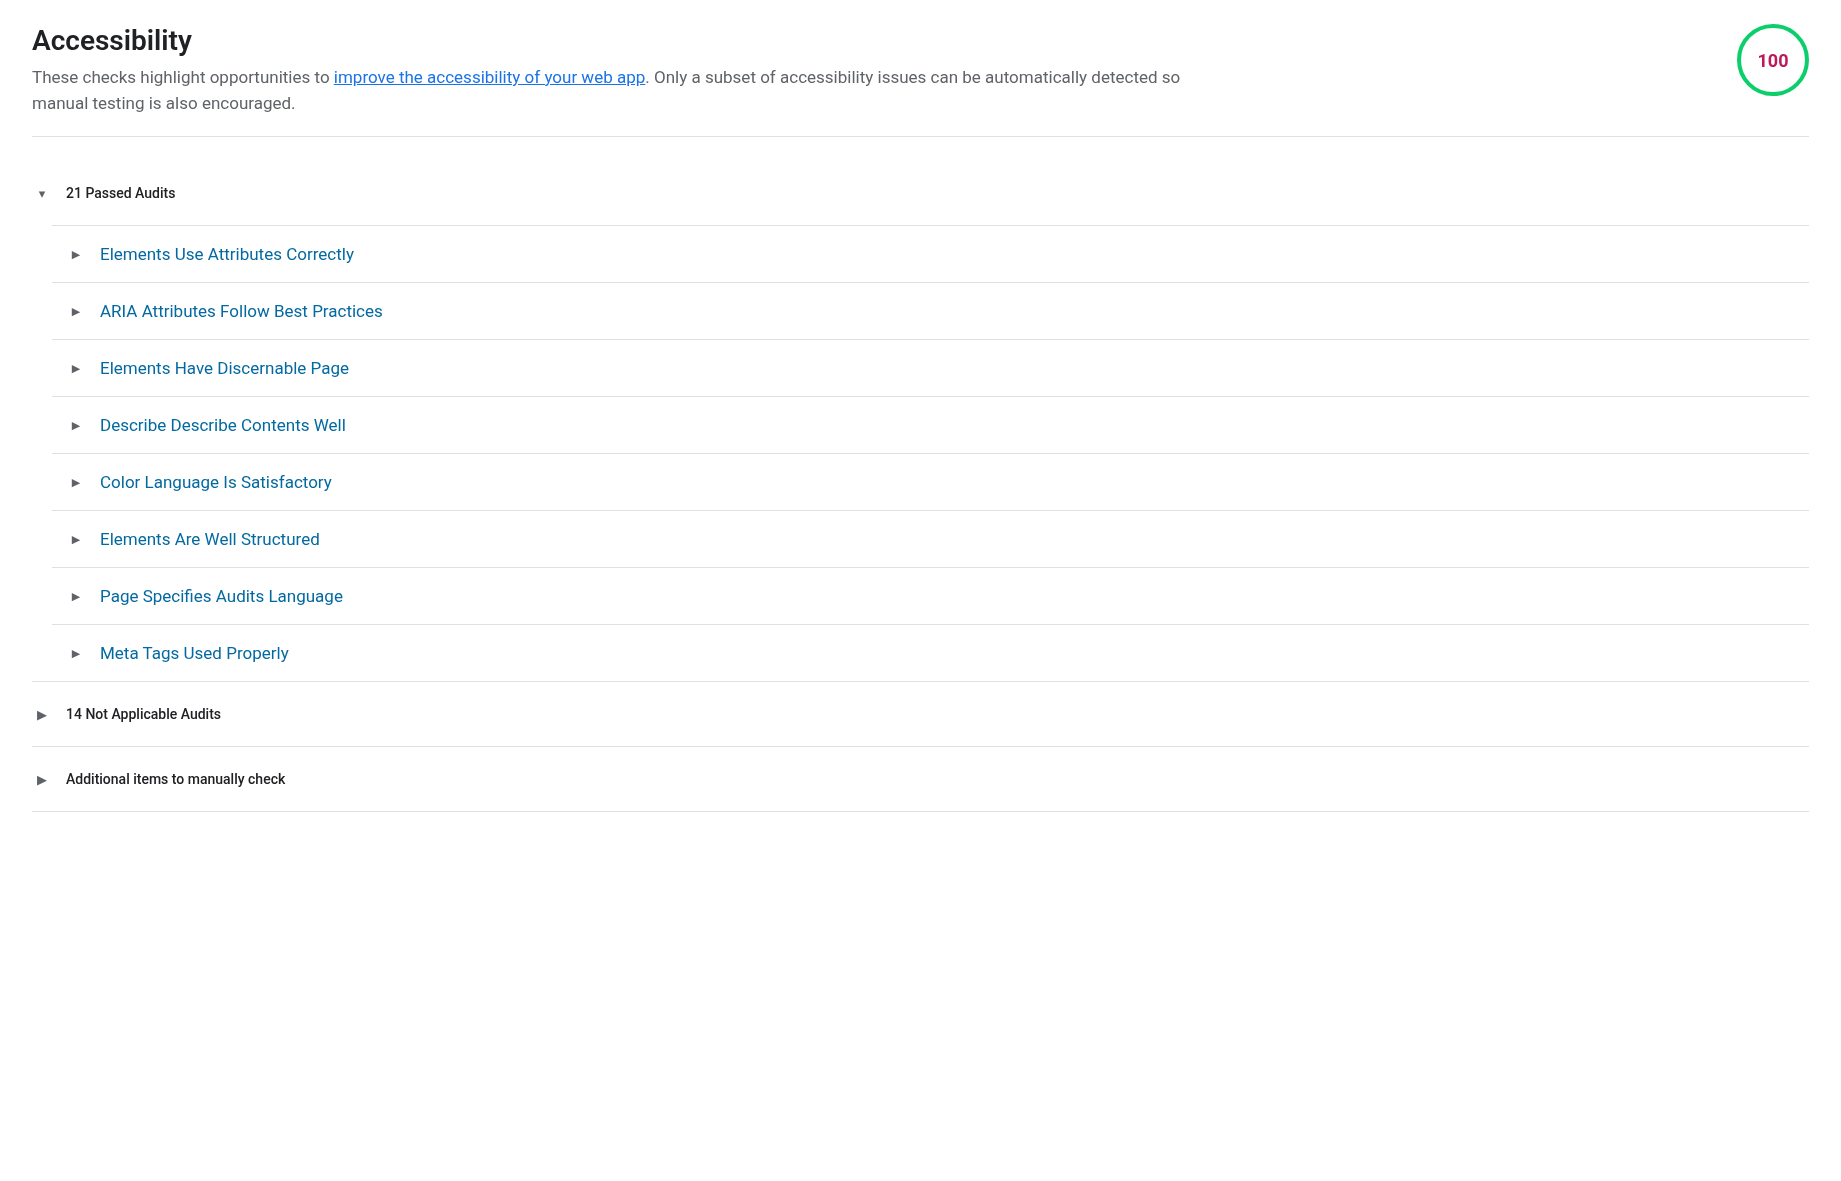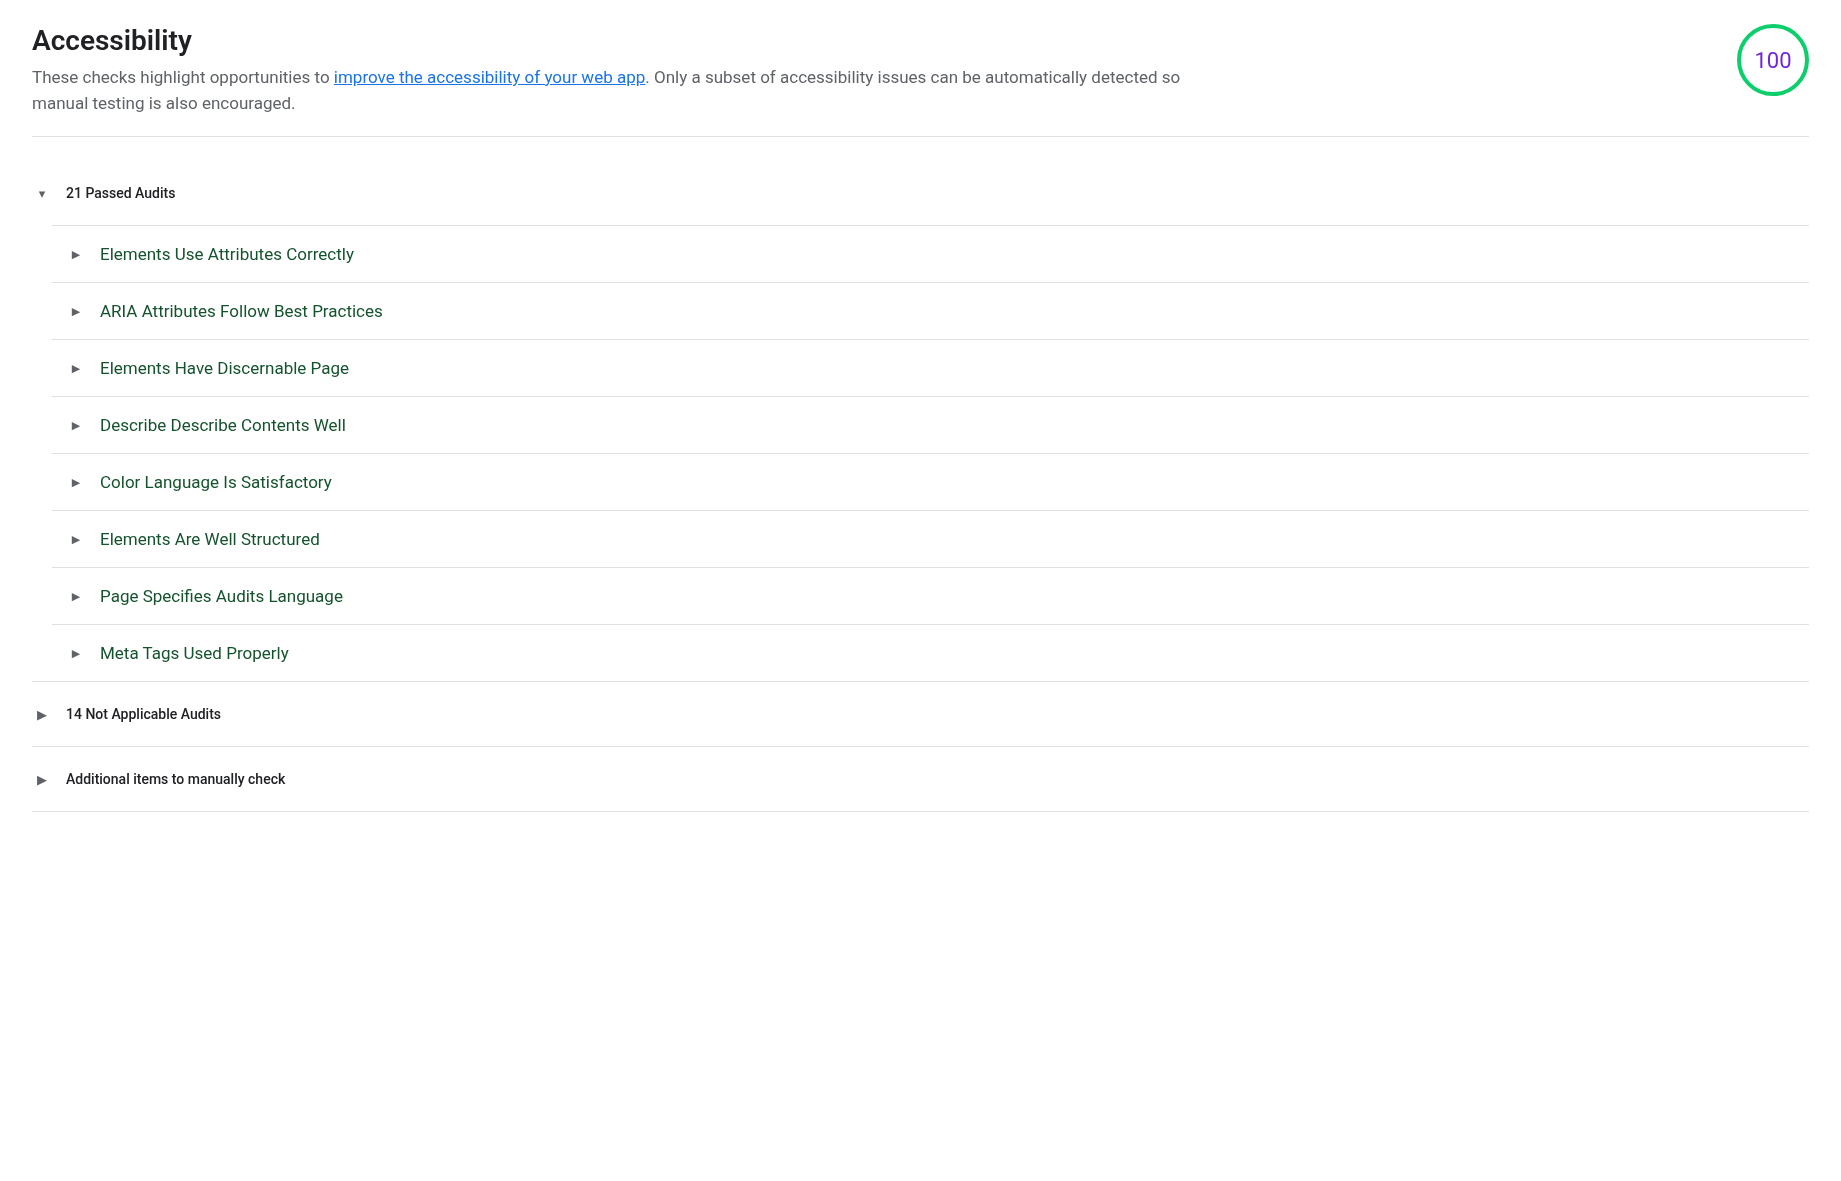--- a/index.html
+++ b/index.html
@@ -56,23 +56,23 @@
       border-radius: 50%;
       border: 4px solid #0cce6b;
       display: flex;
       align-items: center;
       justify-content: center;
       flex-shrink: 0;
       margin-left: 24px;
     }
 
     .score-value {
-      font-size: 22px;
-      font-weight: 400;
-      color: #6d28d9;
+      font-size: 18px;
+      font-weight: 700;
+      color: #be185d;
     }
 
     .section-title {
       font-size: 14px;
       font-weight: 500;
       color: #202124;
     }
 
     .audit-list {
       padding-left: 20px;
@@ -93,21 +93,21 @@
       align-items: center;
       justify-content: center;
       margin-right: 16px;
       flex-shrink: 0;
       color: #5f6368;
       font-size: 11px;
     }
 
     .audit-label {
       font-size: 17px;
-      color: #14532d;
+      color: #0369a1;
     }
 
     .top-level-section {
       border-bottom: 1px solid #e0e0e0;
     }
 
     .top-section-header {
       display: flex;
       align-items: center;
       padding: 22px 0;

